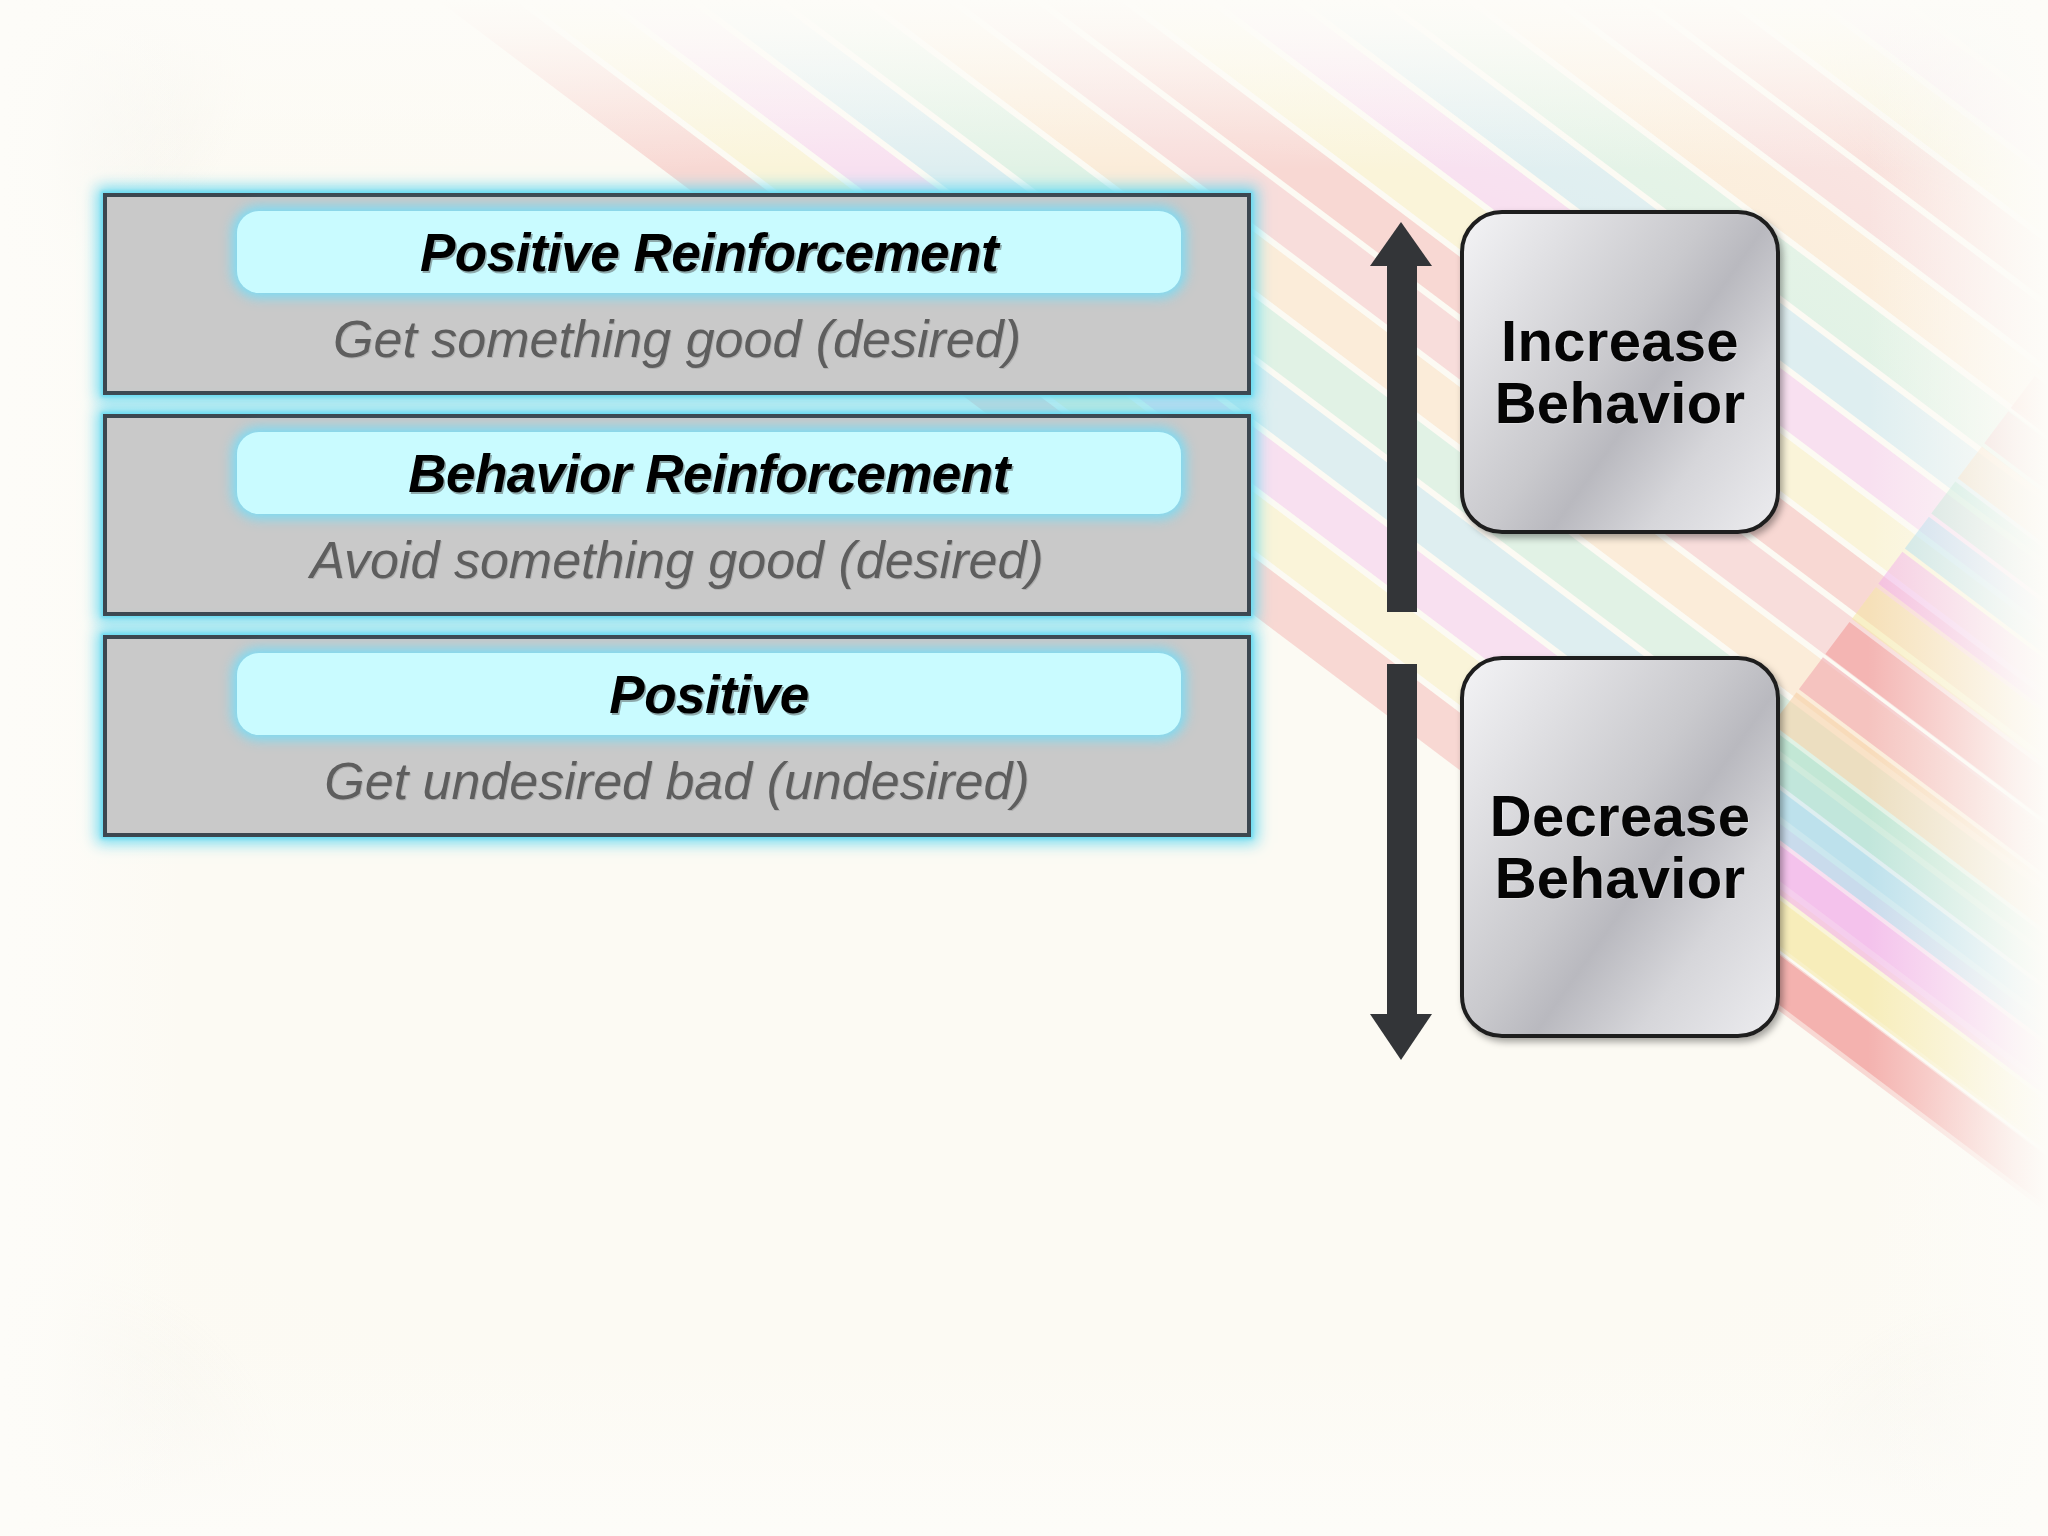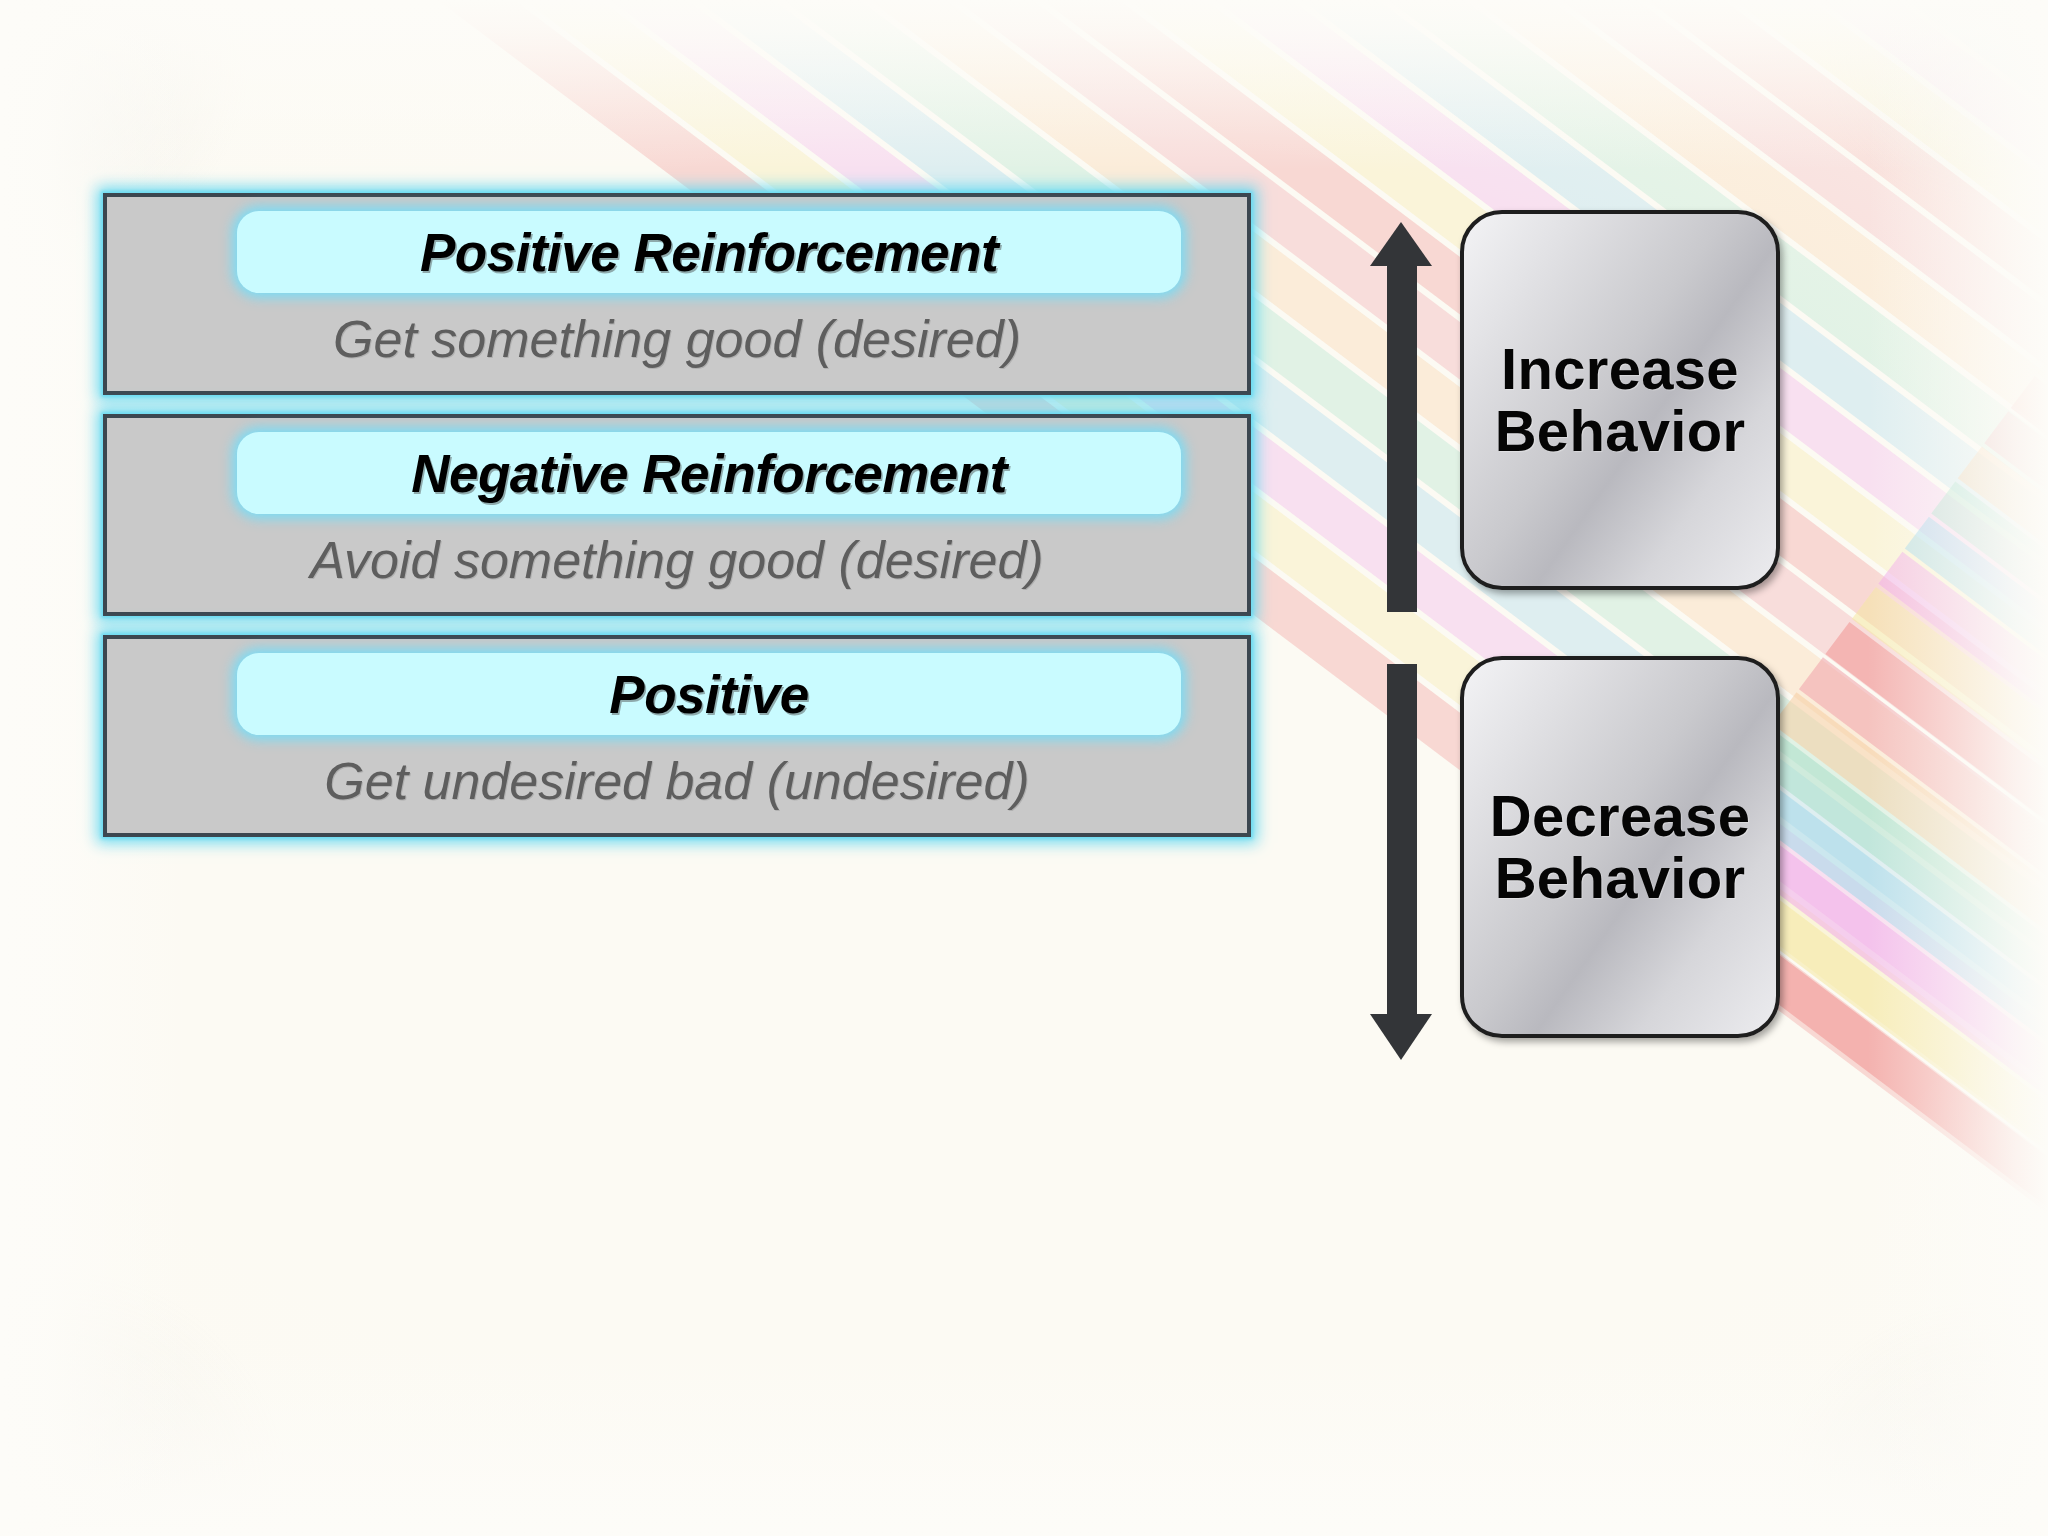--- a/index.html
+++ b/index.html
@@ -119,21 +119,21 @@
   .behavior-box{
     position:absolute;left:90px;width:320px;
     border:4px solid #1e1e1e;
     border-radius:42px;
     background:
       linear-gradient(125deg,#f3f3f5 0%,#e3e3e6 18%,#c9c9cd 46%,#b9b9bf 58%,#d6d6da 76%,#ececef 100%);
     box-shadow:3px 4px 7px rgba(0,0,0,.35);
     display:flex;align-items:center;justify-content:center;
     box-sizing:border-box;
   }
-  #box-increase{top:20px;height:380px;}
+  #box-increase{top:20px;height:324px;}
   #box-decrease{top:466px;height:382px;}
   .behavior-text{
     font-weight:bold;
     font-size:58px;
     color:#050505;
     line-height:1.07;
     text-align:center;
     letter-spacing:.3px;
     text-shadow:1px 1px 1px rgba(255,255,255,.35);
   }
@@ -203,21 +203,21 @@
       <div class="pill">
         <span class="pill-text">Positive Reinforcement</span>
       </div>
       <div class="sub">Get something good (desired)</div>
     </div>
   </div>
 
   <div class="bar b2">
     <div class="bar-inner">
       <div class="pill">
-        <span class="pill-text">Negative Reinforcement</span>
+        <span class="pill-text">Behavior Reinforcement</span>
       </div>
       <div class="sub">Avoid something good (desired)</div>
     </div>
   </div>
 
 
   <div class="bar b4">
     <div class="bar-inner">
       <div class="pill">
         <span class="pill-text">Positive</span>

